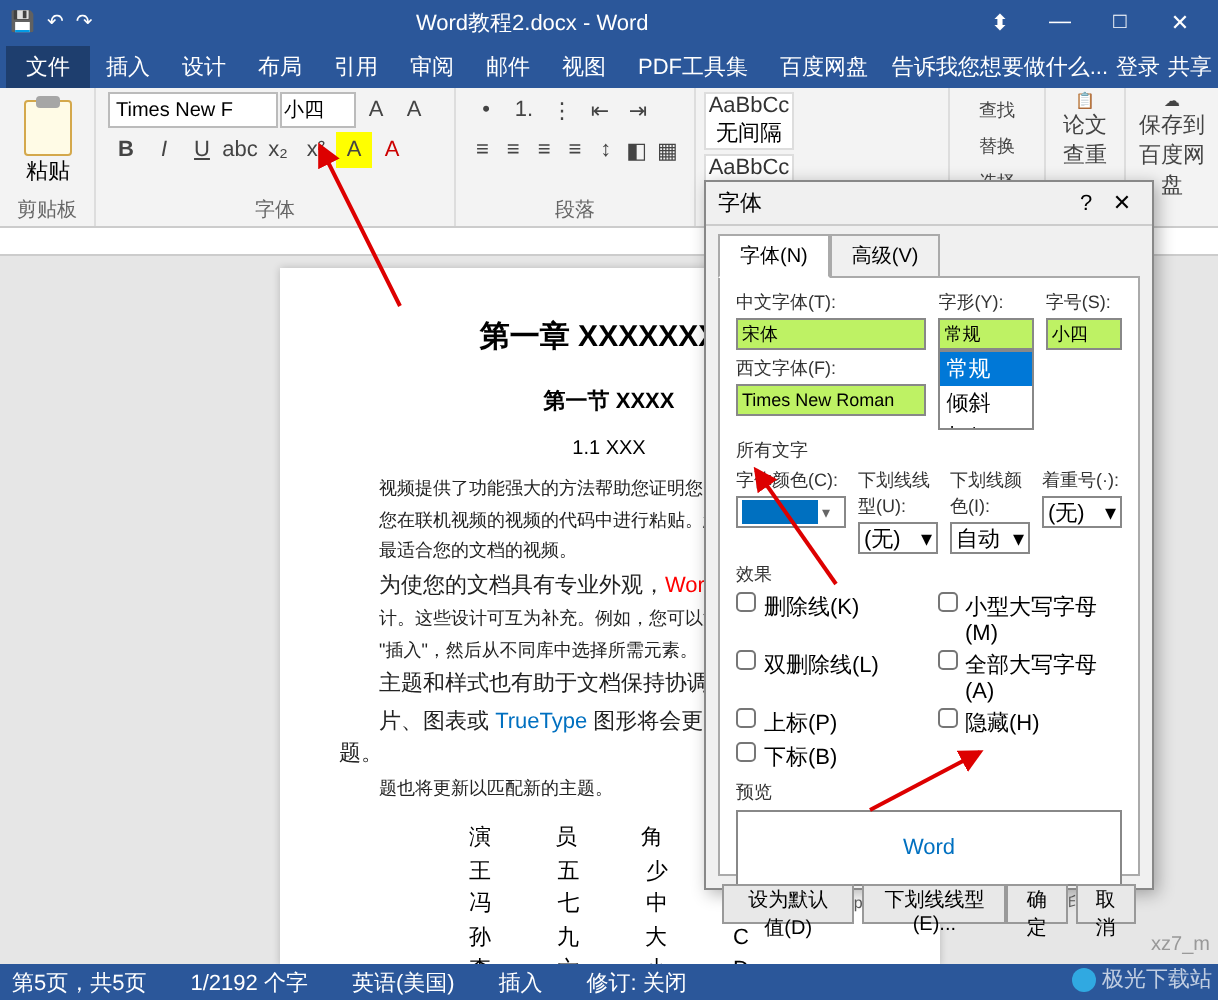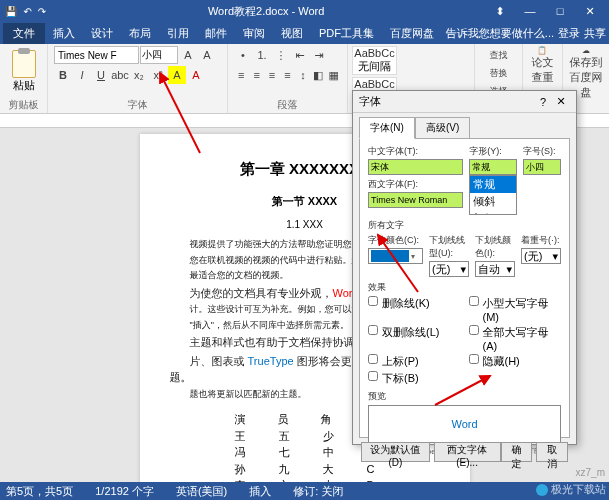--- a/index.html
+++ b/index.html
@@ -93,22 +93,22 @@
     <span class="winbtn">✕</span>
   </div>
 </div>
 
 <div class="menubar">
   <div class="tab fileTab">文件</div>
   <div class="tab">插入</div>
   <div class="tab">设计</div>
   <div class="tab">布局</div>
   <div class="tab">引用</div>
+  <div class="tab">审阅</div>
   <div class="tab">邮件</div>
-  <div class="tab">审阅</div>
   <div class="tab">视图</div>
   <div class="tab">PDF工具集</div>
   <div class="tab">百度网盘</div>
   <div class="right">
     <span>告诉我您想要做什么...</span>
     <span>登录</span>
     <span>共享</span>
   </div>
 </div>
 
@@ -343,21 +343,21 @@
           <span>下标(B)</span>
         </label>
     </div>
     <div class="sect">预览</div>
     <div class="preview">Word</div>
     <div class="preview-note">这是一种 TrueType 字体，同时适用于屏幕和打印机。</div>
   </div>
   <div class="dlg-btns">
     <div style="display:flex;gap:4px">
       <button class="dbtn">设为默认值(D)</button>
-      <button class="dbtn">西文字体(E)...</button>
+      <button class="dbtn">下划线线型(E)...</button>
     </div>
     <div style="display:flex;gap:4px">
       <button class="dbtn">确定</button>
       <button class="dbtn">取消</button>
     </div>
   </div>
 </div>
 
 <div class="arrow" style="top:68px;left:150px">
   <svg width="60" height="90">

